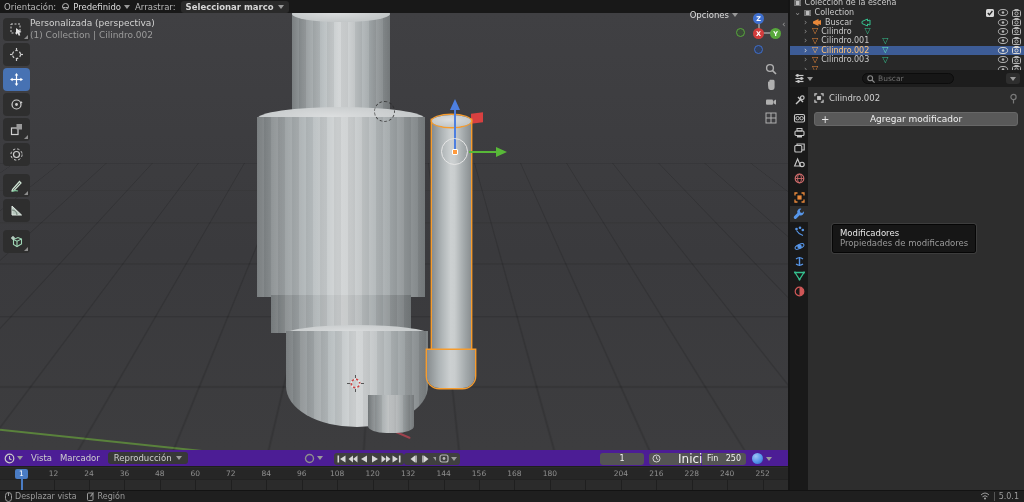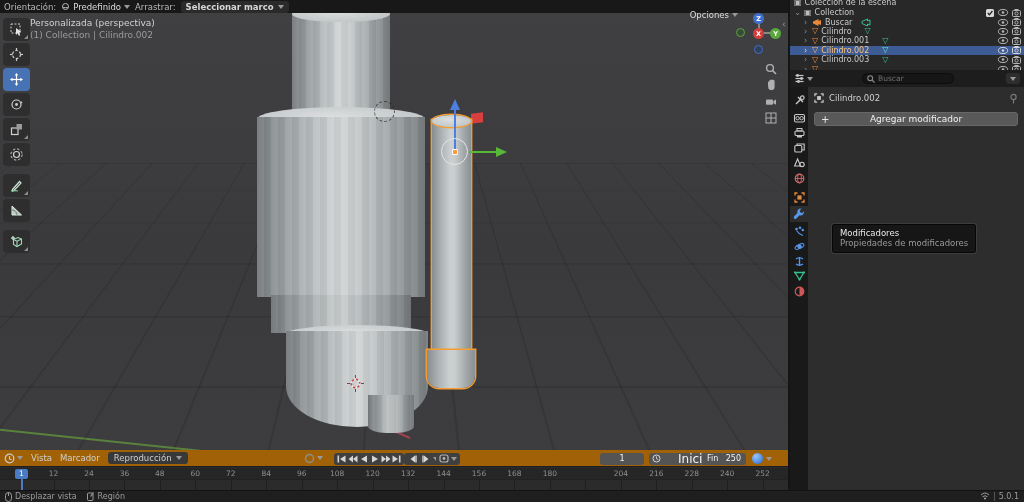--- a/index.html
+++ b/index.html
@@ -93,21 +93,21 @@
   .breadcrumb { position:absolute; left:6px; top:6px; display:flex; align-items:center; gap:5px; font-size:8.5px; color:#d0d0d0; }
   .pin { position:absolute; right:8px; top:7px; opacity:.7; }
   .add-mod-btn { position:absolute; left:6px; top:25px; width:204px; height:14px; background:#595959; border:1px solid #676767; border-radius:3px; color:#f0f0f0; font-size:9px; display:flex; align-items:center; justify-content:center; }
   .add-mod-btn .plus { position:absolute; left:6px; color:#e8e8e8; font-size:10px; }
   .tooltip { position:absolute; left:24px; top:137px; background:#161616; border:1px solid #060606; outline:1px solid #3d3d3d; border-radius:2px; padding:3px 7px 4px; white-space:nowrap; z-index:40; }
   .tooltip .tt-title { color:#e8e8e8; font-size:8.5px; }
   .tooltip .tt-sub { color:#9a9a9a; font-size:8.5px; }
 
   
   .timeline { position:absolute; left:0; top:450px; width:788px; height:40px; background:#2b2b2b; }
-  .tl-header { position:absolute; left:0; top:0; width:100%; height:17px; background:#a16207; border-bottom:1px solid #1e1e1e; display:flex; align-items:center; font-size:8.5px; color:#c9c9c9; padding:0 4px; gap:8px; }
+  .tl-header { position:absolute; left:0; top:0; width:100%; height:17px; background:#4c1d95; border-bottom:1px solid #1e1e1e; display:flex; align-items:center; font-size:8.5px; color:#c9c9c9; padding:0 4px; gap:8px; }
   .tl-menu { color:#cfcfcf; }
   .editor-sel { display:flex; align-items:center; gap:2px; }
   .pb-group { position:absolute; left:334px; top:2.5px; height:12px; background:#3f3f3f; border-radius:3px; display:flex; align-items:center; padding:0 2px; }
   .pb-btn { width:11px; height:12px; display:flex; align-items:center; justify-content:center; }
   .rec-group { position:absolute; left:304px; top:2.5px; display:flex; align-items:center; gap:2px; }
   .step-group { position:absolute; left:404px; top:2.5px; height:12px; display:flex; align-items:center; gap:2px; background:#3f3f3f; border-radius:3px; padding:0 3px; }
   .key-group { position:absolute; left:436px; top:2.5px; display:flex; align-items:center; gap:2px; height:12px; background:#3f3f3f; border-radius:3px; padding:0 3px; }
   .frame-field { position:absolute; left:600px; top:2.5px; width:44px; height:12px; background:#545454; border-radius:3px; color:#f2f2f2; font-size:8px; display:flex; align-items:center; justify-content:center; }
   .range-a { position:absolute; left:649px; top:2.5px; width:52px; height:12px; background:#545454; border-radius:3px 0 0 3px; color:#f2f2f2; font-size:12px; display:flex; align-items:center; justify-content:space-between; padding:0 5px 0 3px; gap:17px; }
   .range-b { position:absolute; left:702px; top:2.5px; width:44px; height:12px; background:#545454; border-radius:0 3px 3px 0; color:#f2f2f2; font-size:8px; display:flex; align-items:center; justify-content:space-between; padding:0 5px; }

